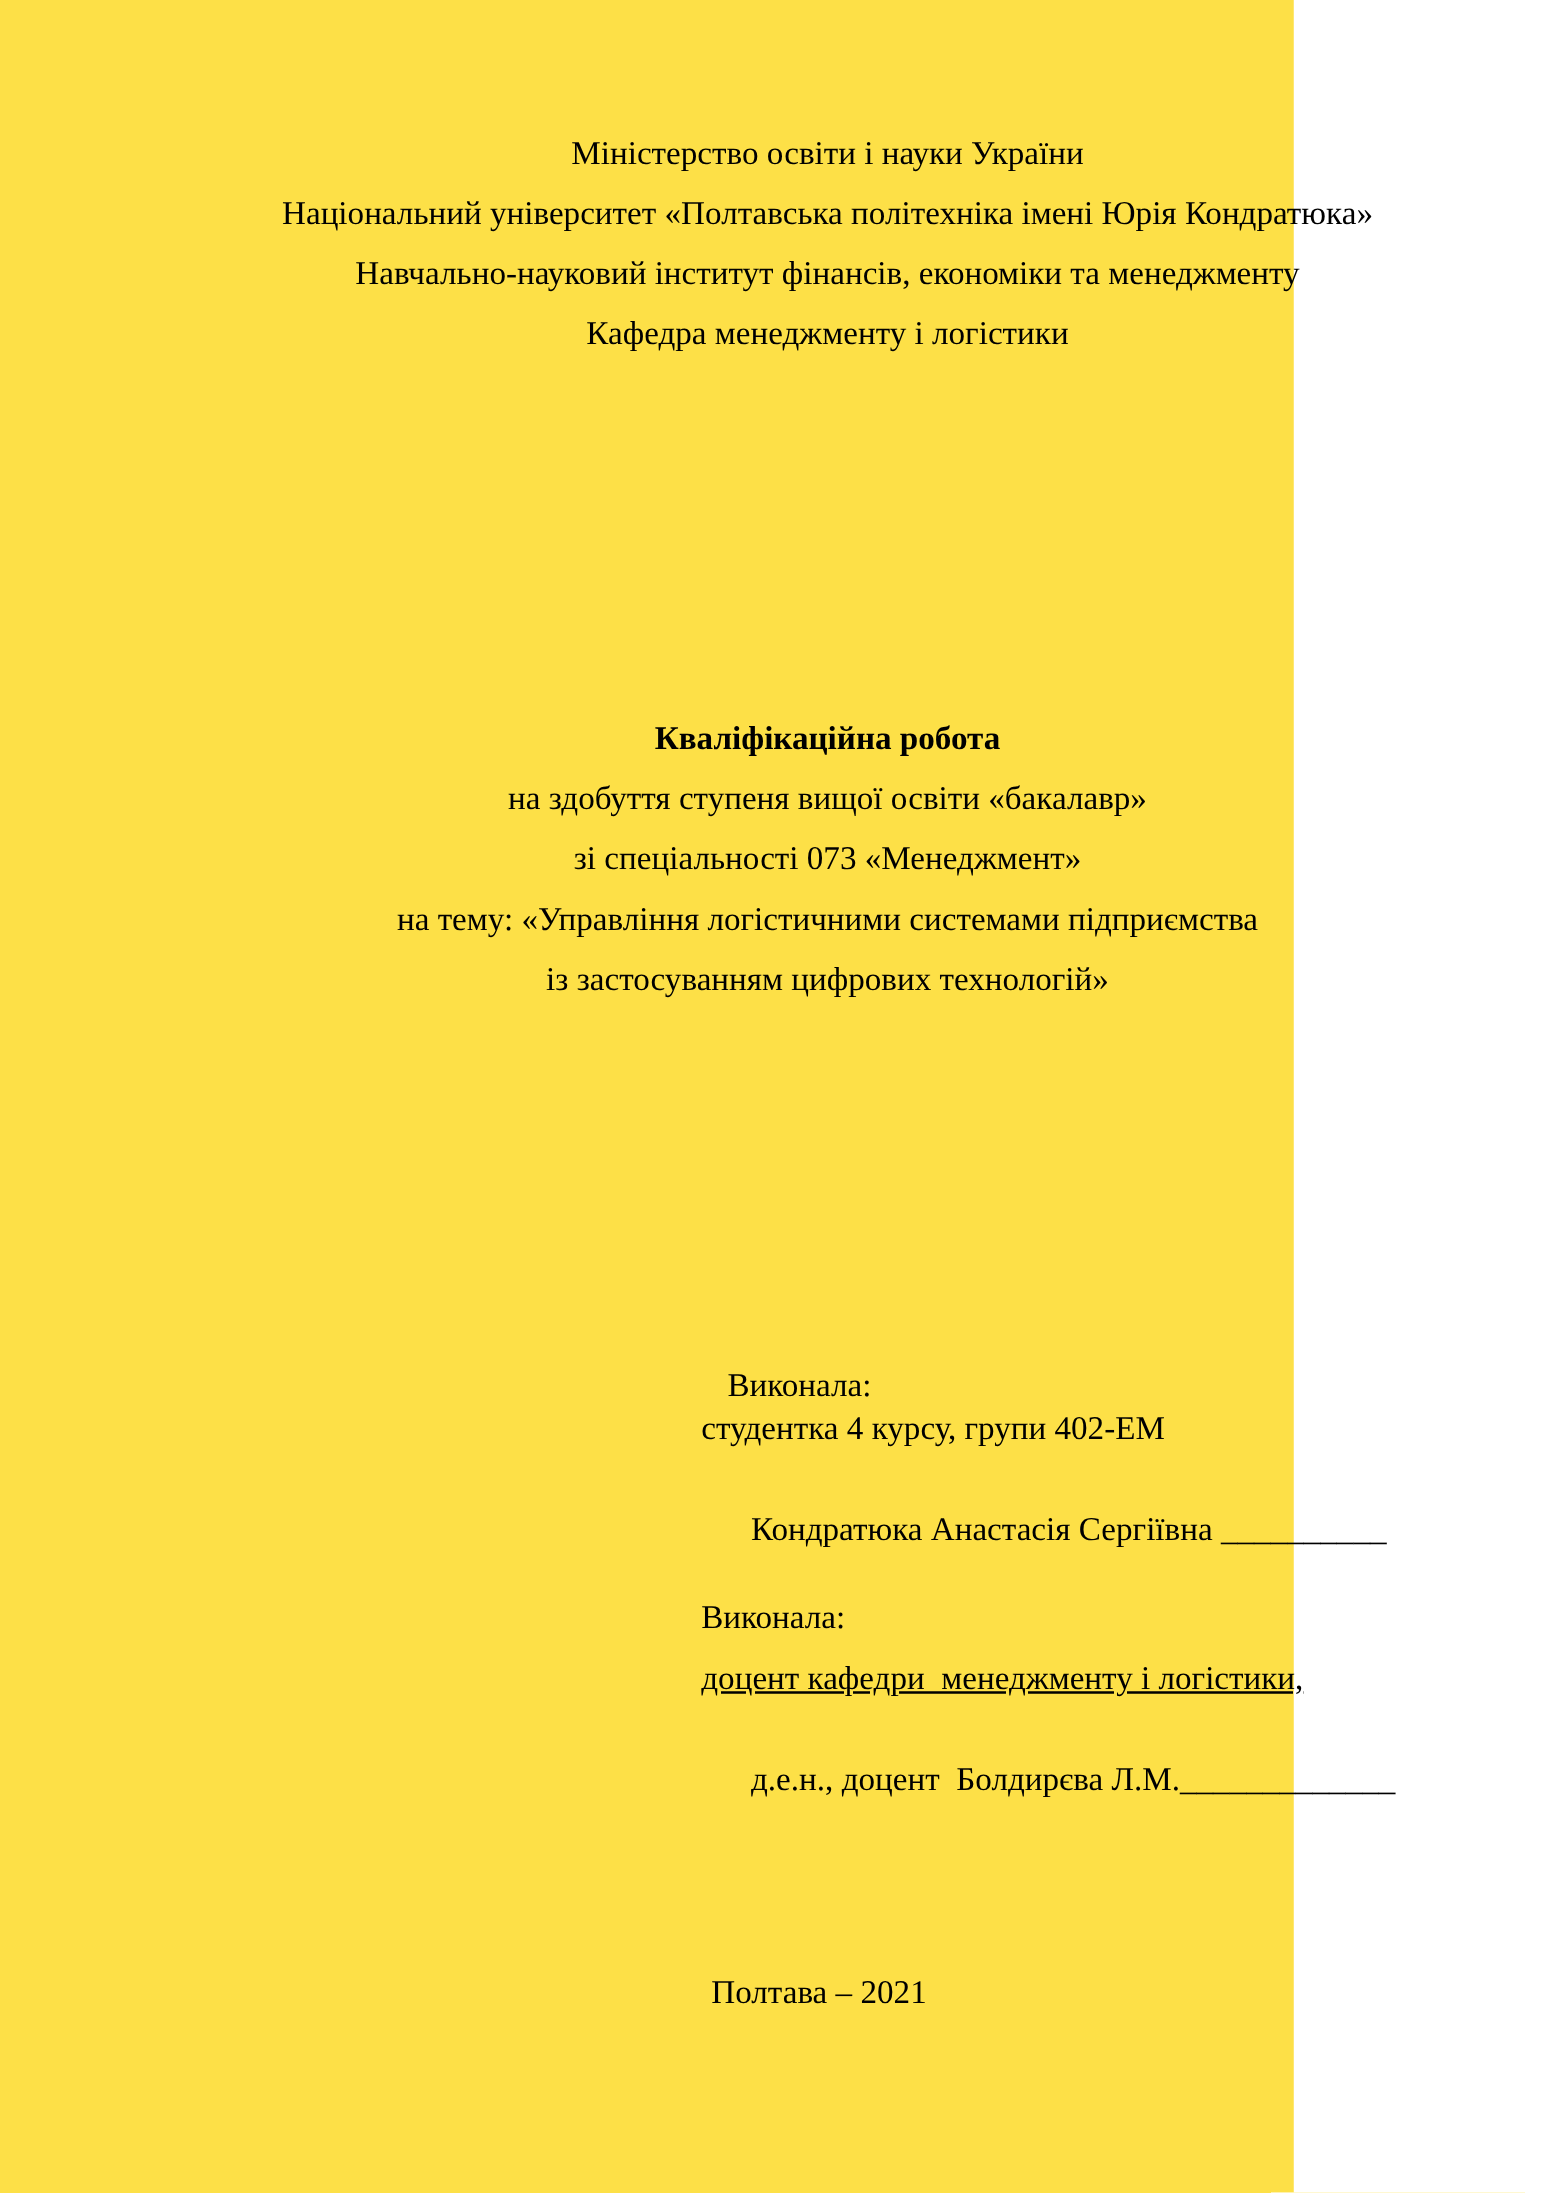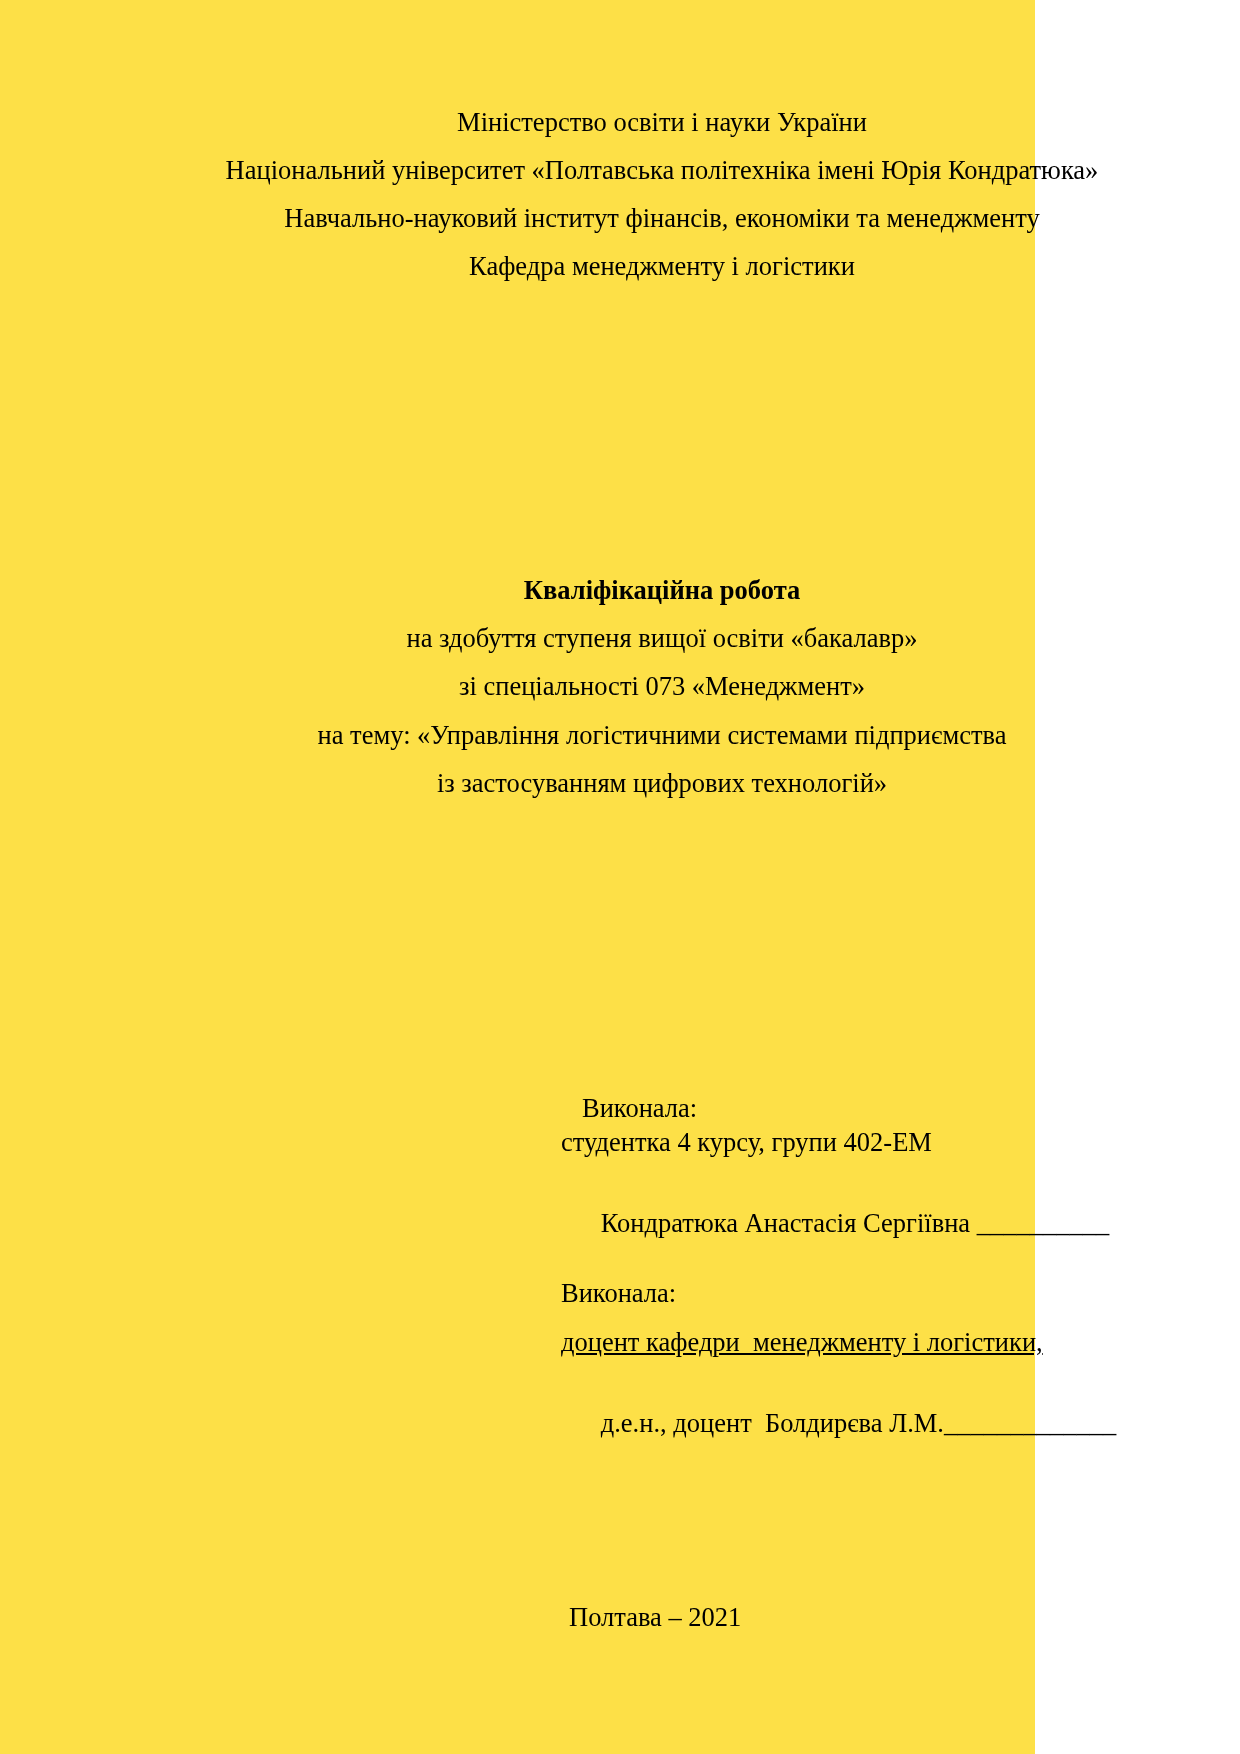--- a/index.html
+++ b/index.html
@@ -50,21 +50,20 @@
       white-space: pre;
       line-height: 32px;
       height: 32px;
     }
     .footer-line {
       position: absolute;
       left: 569px;
       top: 1577px;
       white-space: pre;
       line-height: 32px;
-      margin-top: 24px;
     }
   </style>
 </head>
 <body>
 
 <div class="page">
 
   <div class="center-block" style="top:0;">
     <div class="line" style="top:106px;">Міністерство освіти і науки України</div>
     <div class="line" style="top:154px;">Національний університет «Полтавська політехніка імені Юрія Кондратюка»</div>

